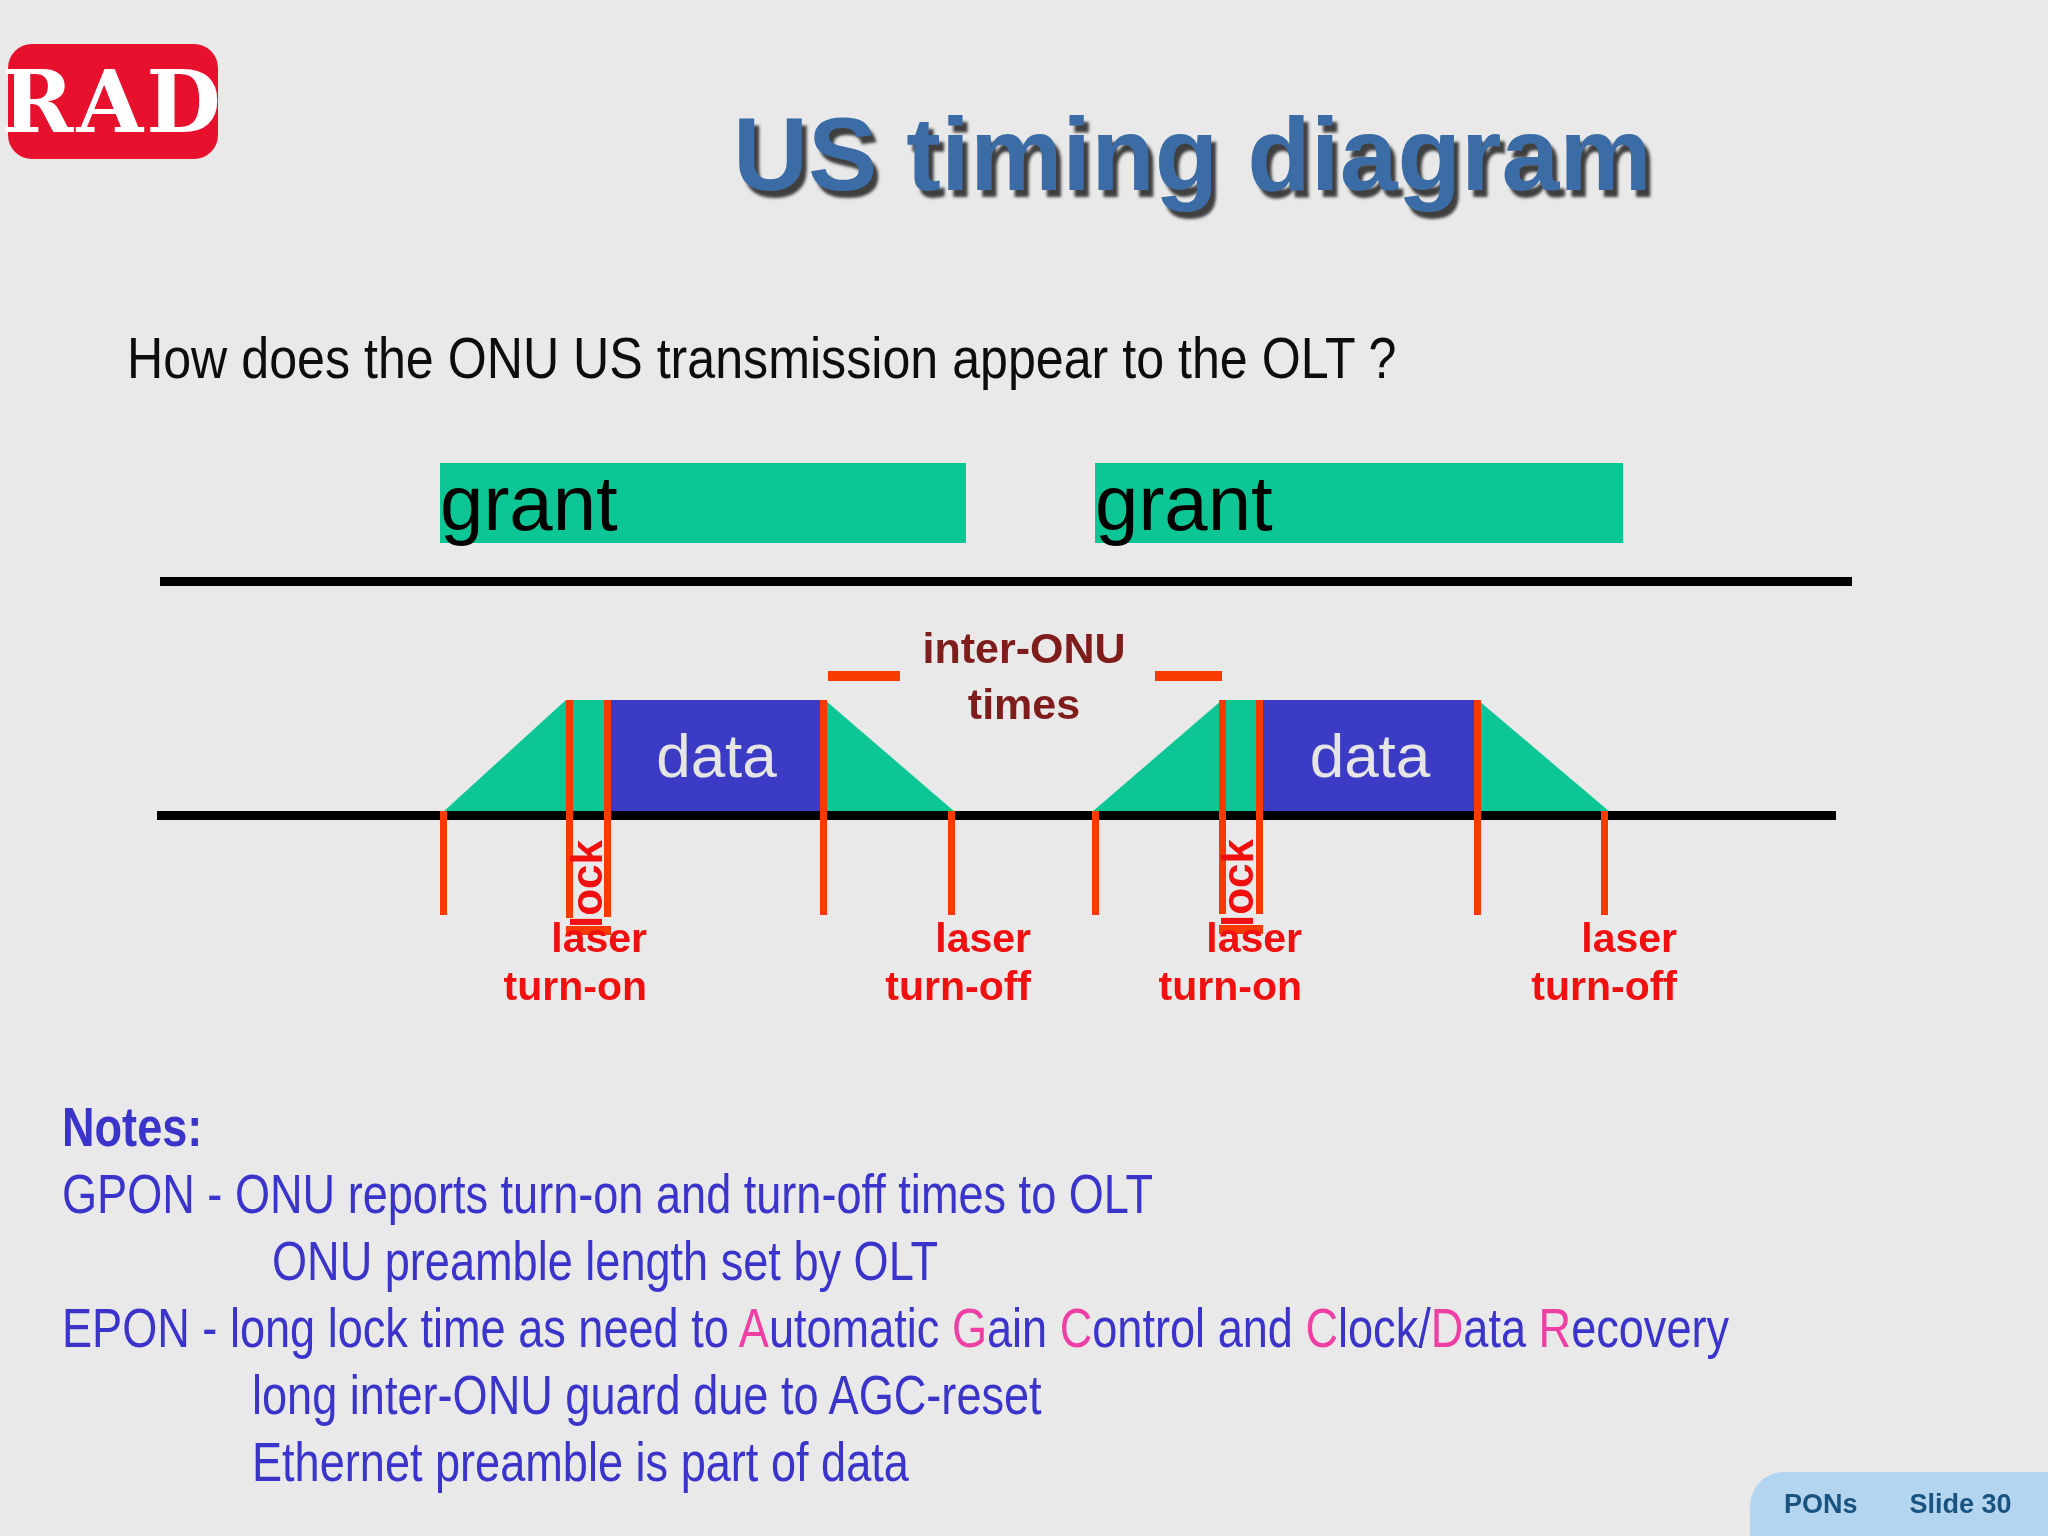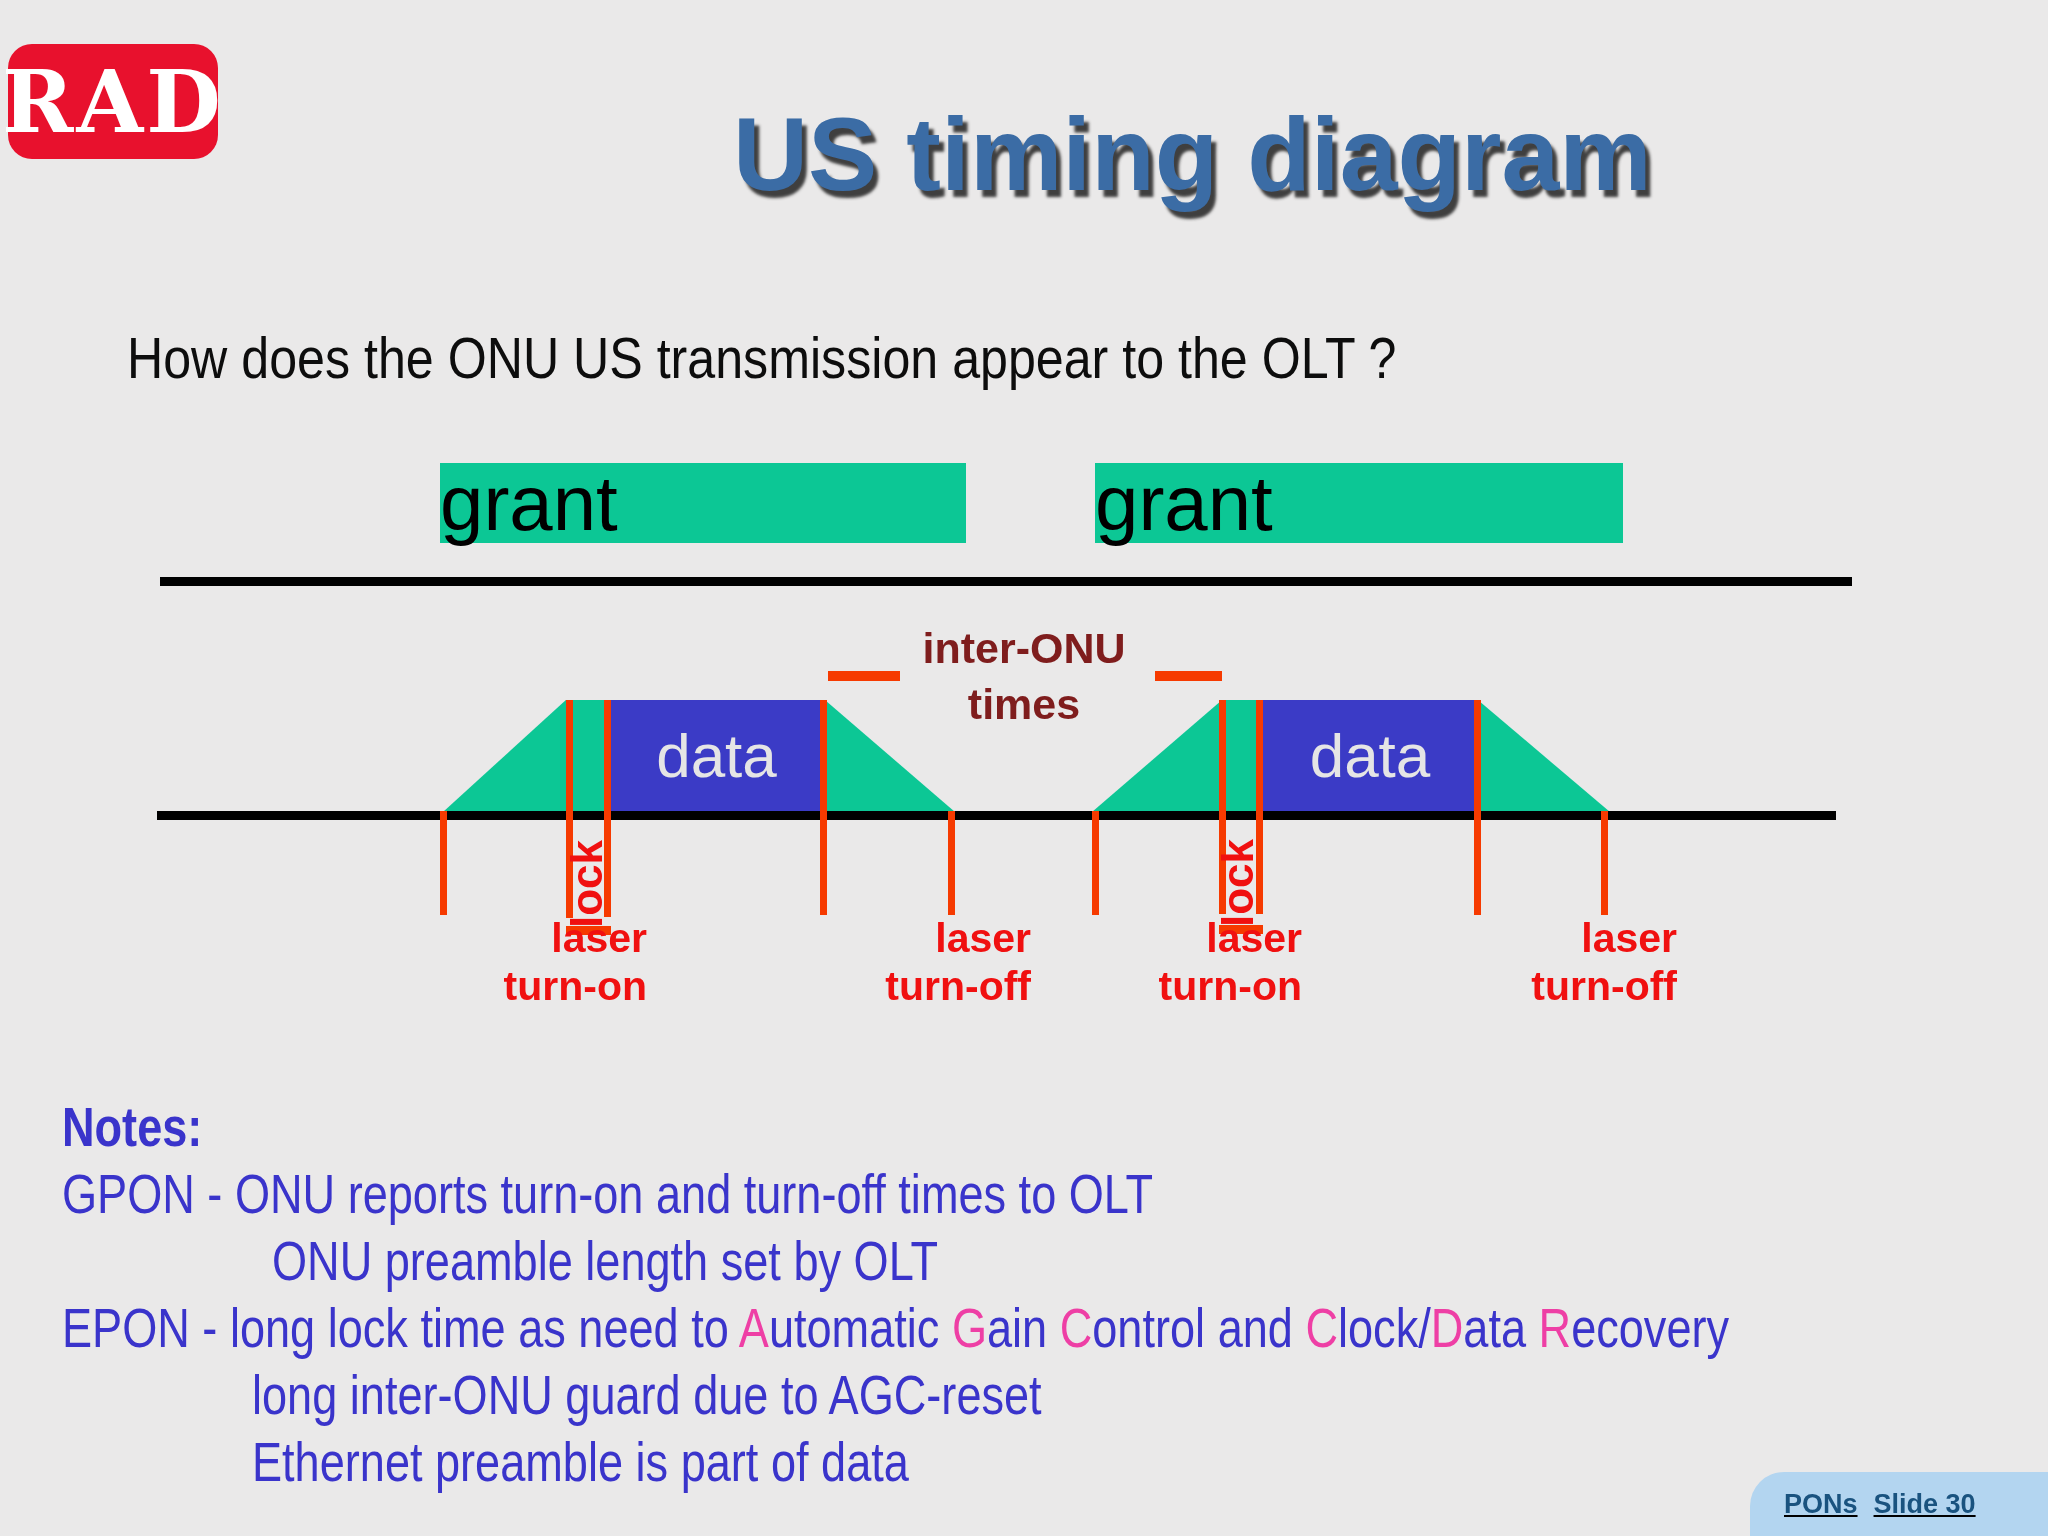--- a/index.html
+++ b/index.html
@@ -155,22 +155,21 @@
   .pink { color: #ee3fa5; }
 
   
   .footer-badge {
     left: 1750px; top: 1472px; width: 298px; height: 64px;
     background: #b3d5f0;
     border-top-left-radius: 34px;
     display: flex; align-items: center;
     padding-left: 34px;
     box-sizing: border-box;
-    gap: 16px;
-    text-decoration: underline;
+    gap: 52px;
   }
   .footer-text {
     color: #1a537f;
     font-weight: bold;
     font-size: 27px;
     line-height: 1;
   }
 </style>
 </head>
 <body>

